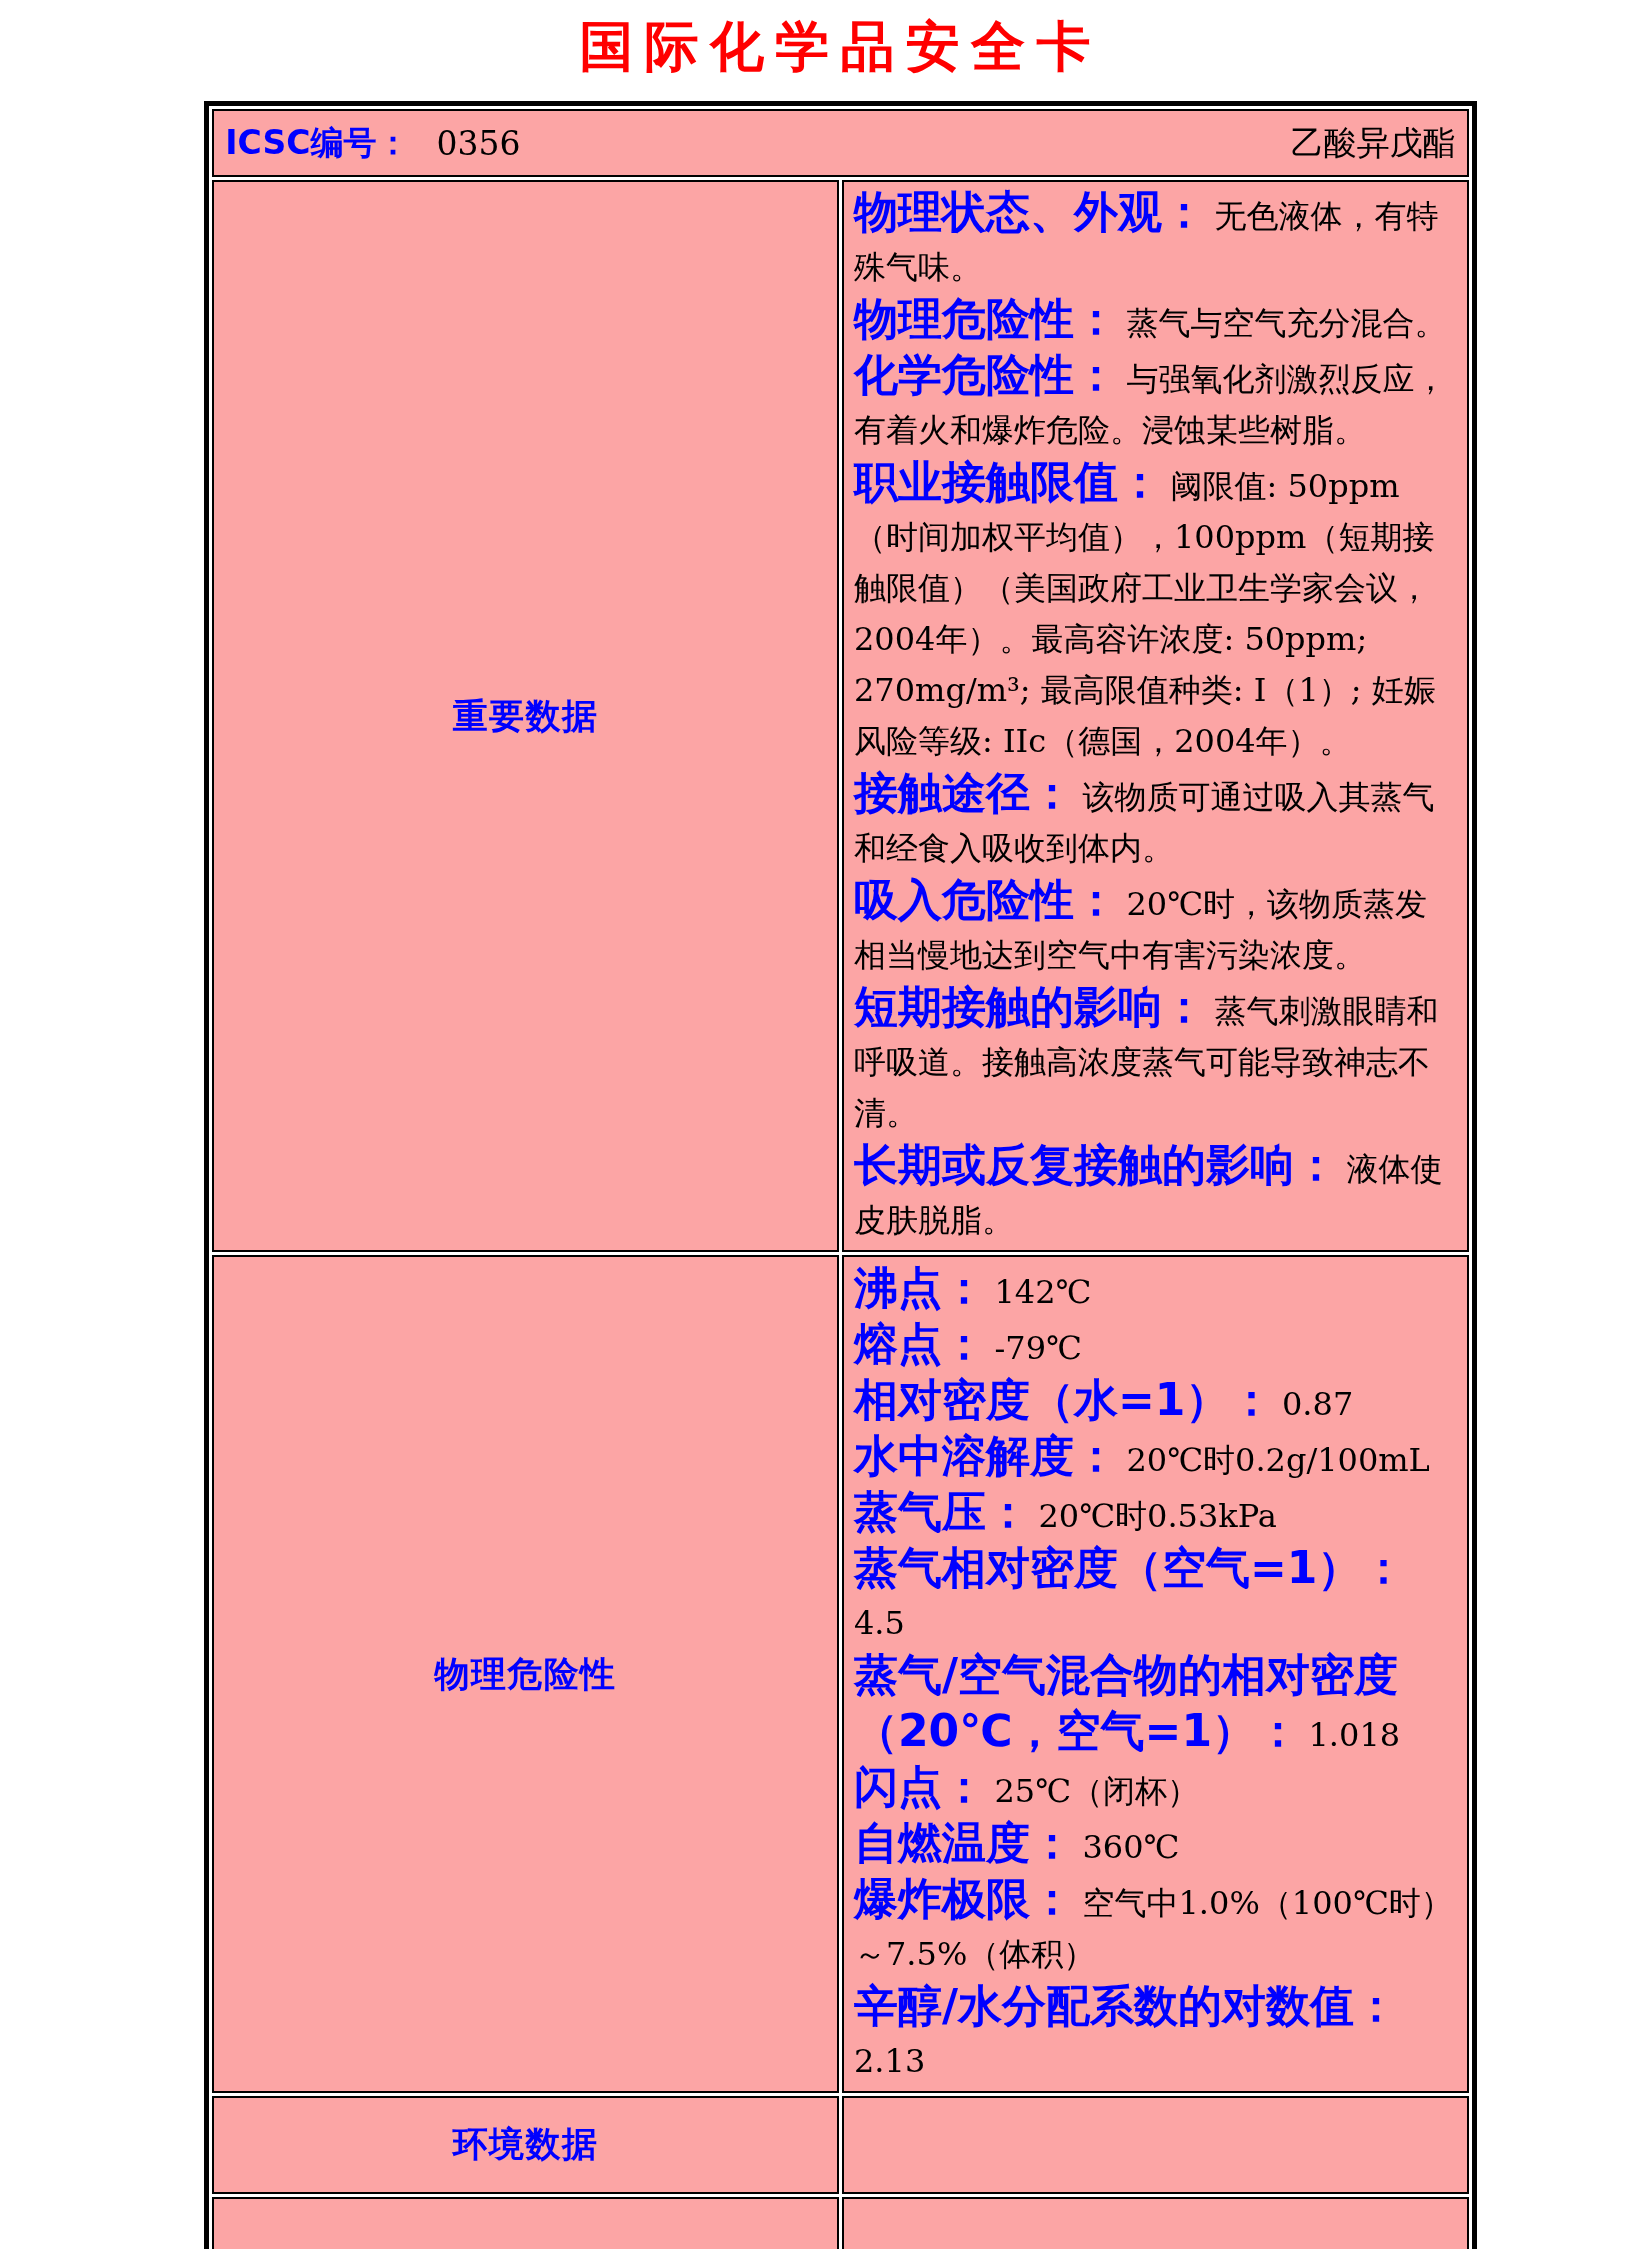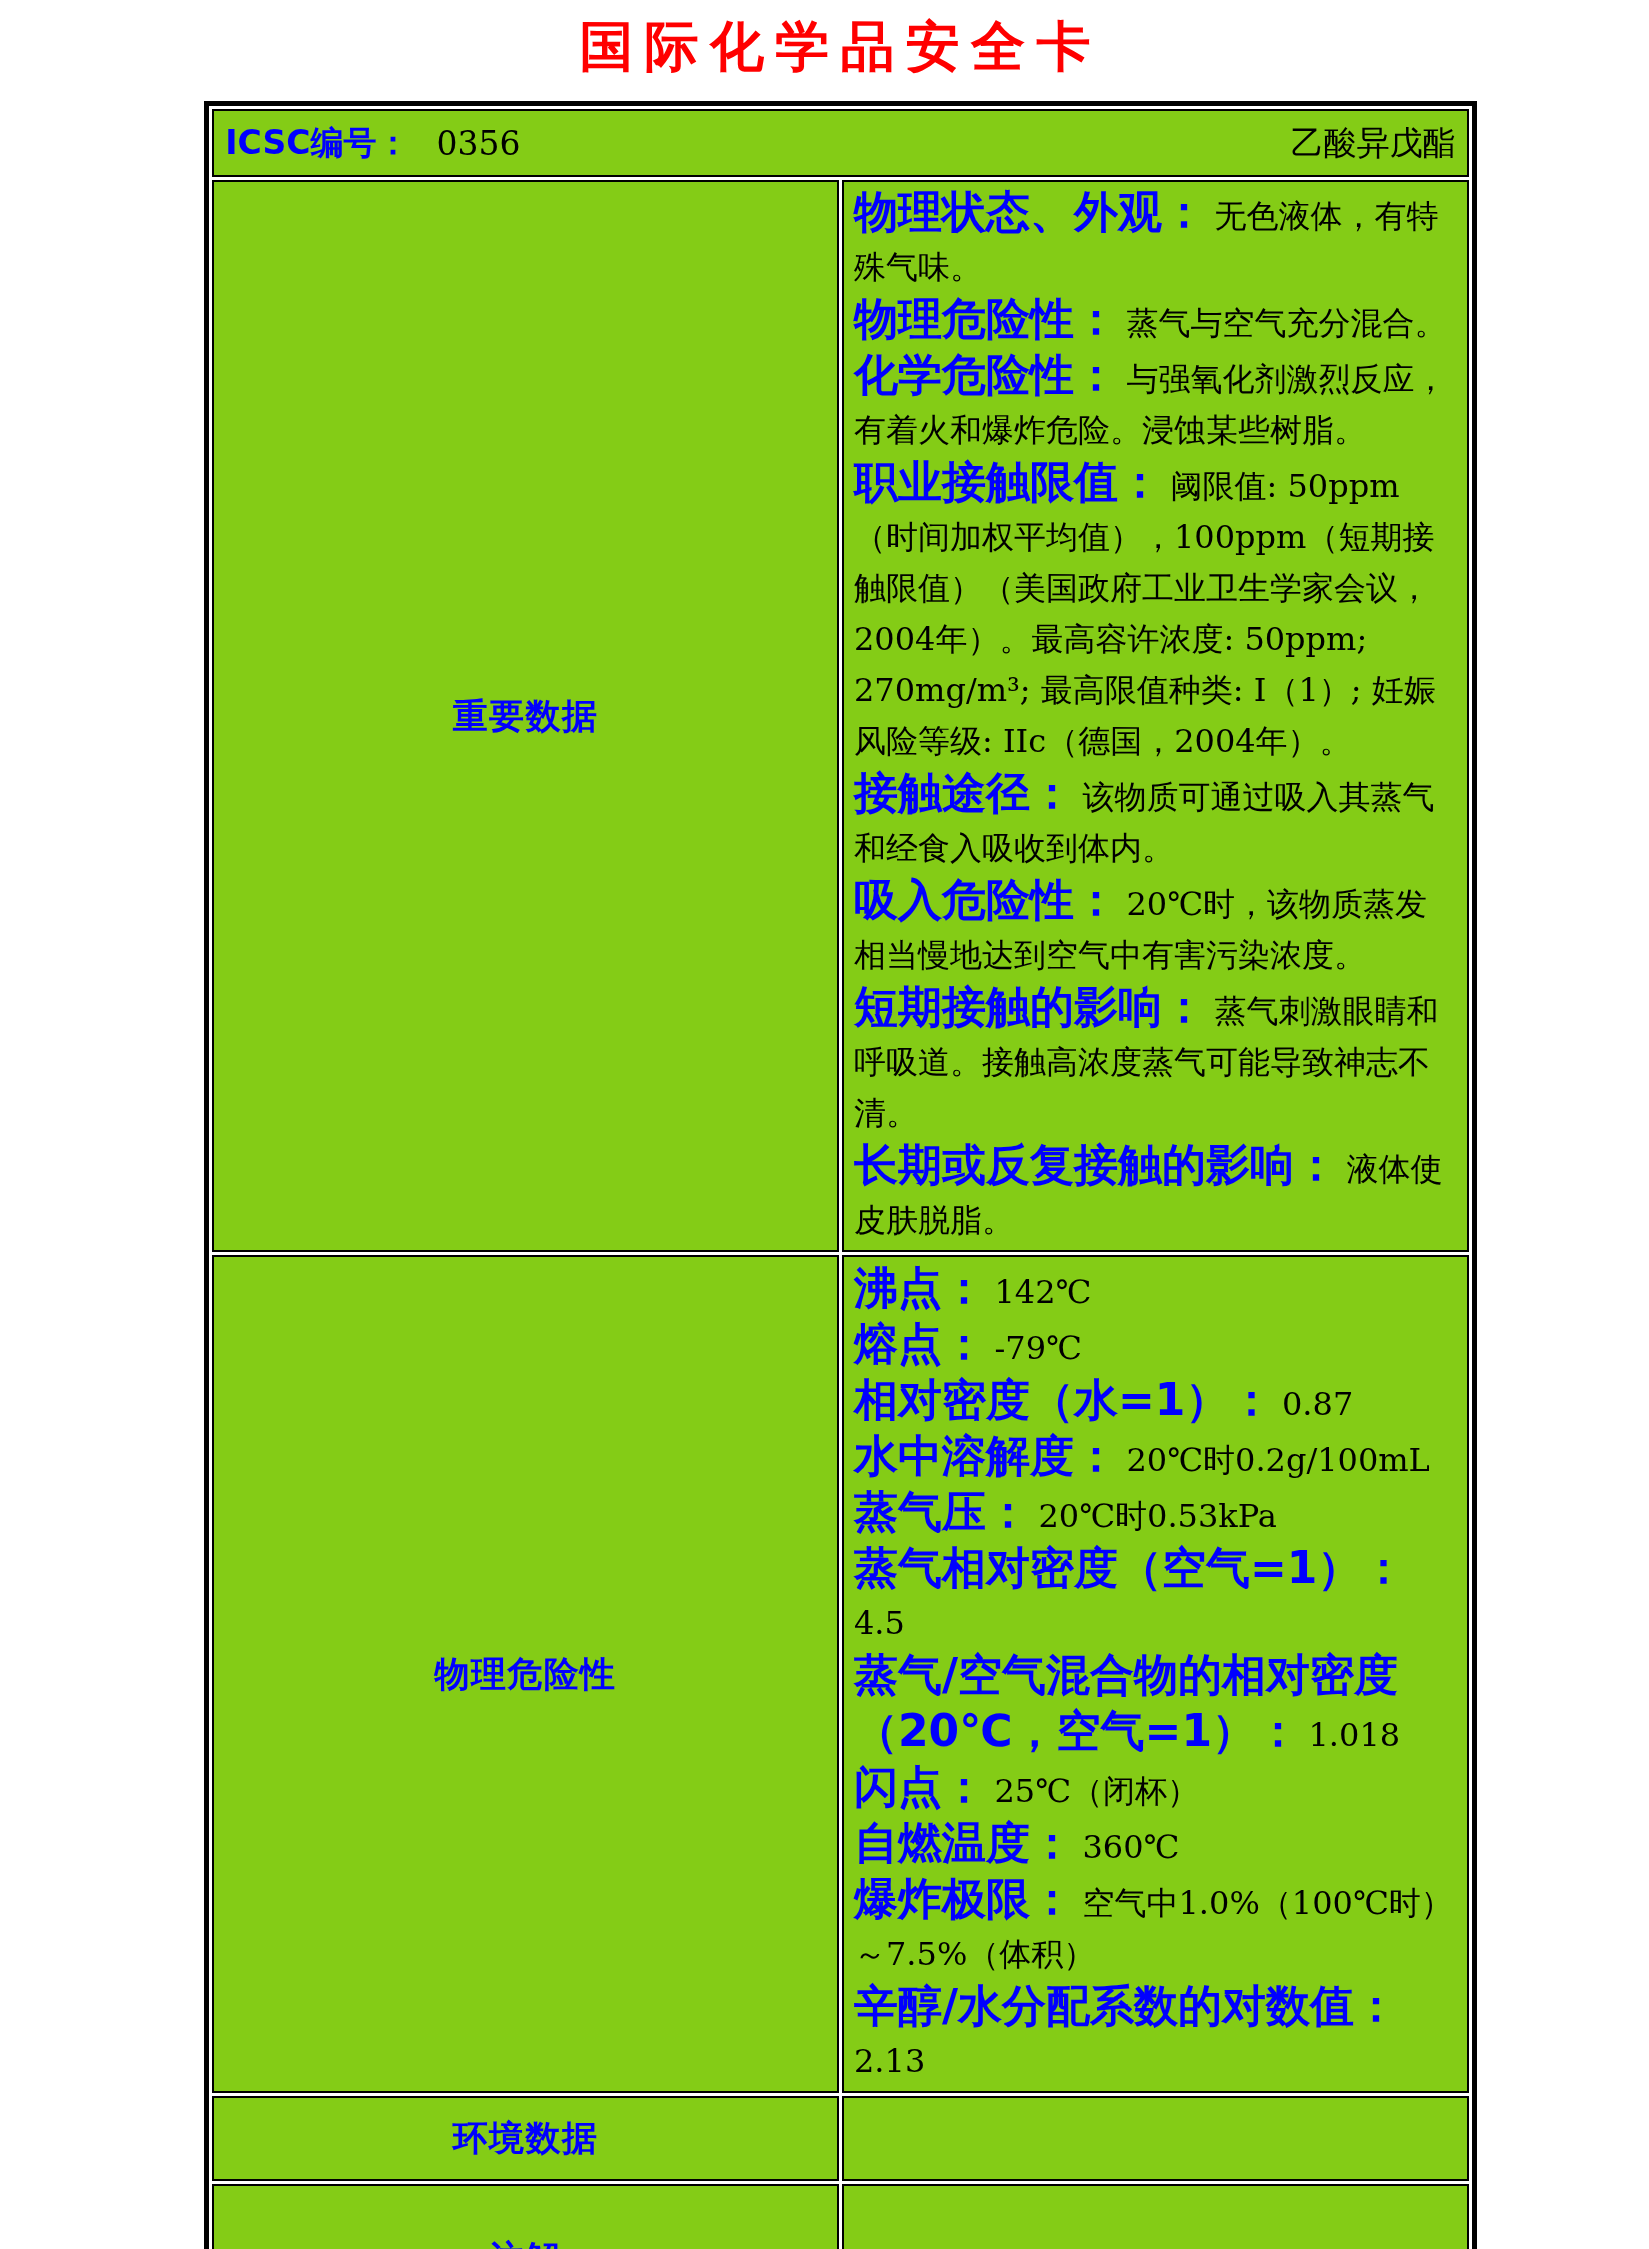--- a/index.html
+++ b/index.html
@@ -12,30 +12,30 @@
     position:absolute;left:204px;top:11.3px;width:1273px;
     text-align:center;font-size:54px;font-weight:bold;
     color:var(--title_red,#f00);letter-spacing:11.3px;
     font-family:"DejaVu Serif","Liberation Serif",serif;
   }
   .card{
     position:absolute;left:204px;top:101px;width:1273px;
     border:5.7px solid #000;box-sizing:border-box;background:#fff;
   }
   table.tbl{width:100%;border-collapse:separate;border-spacing:3.5px;table-layout:fixed;}
-  td.cell{border:2.1px solid #000;background:#84cc16;vertical-align:top;box-sizing:border-box;overflow:hidden;}
+  td.cell{border:2.1px solid #000;background:#fca5a5;vertical-align:top;box-sizing:border-box;overflow:hidden;}
   td.label-cell{width:178px;text-align:center;vertical-align:middle;}
   .row-label{
     font-family:"DejaVu Sans","Liberation Sans",sans-serif;font-weight:bold;
     color:var(--label_blue,#00f);font-size:35px;letter-spacing:1.4px;
   }
   .h-header{height:68px;}
   .h-important{height:665px;}
   .h-physical{height:559px;}
-  .h-env{height:85px;}
+  .h-env{height:98px;}
   .h-notes{height:149px;}
   .h-addl{height:48px;}
   .h-logos{height:197px;}
 
   td.header-cell{vertical-align:middle;padding:0 11.3px;}
   .header-inner{display:flex;align-items:center;width:100%;}
   .blue-label{
     color:var(--label_blue,#00f);font-weight:bold;
     font-family:"DejaVu Sans","Liberation Sans",sans-serif;
   }

